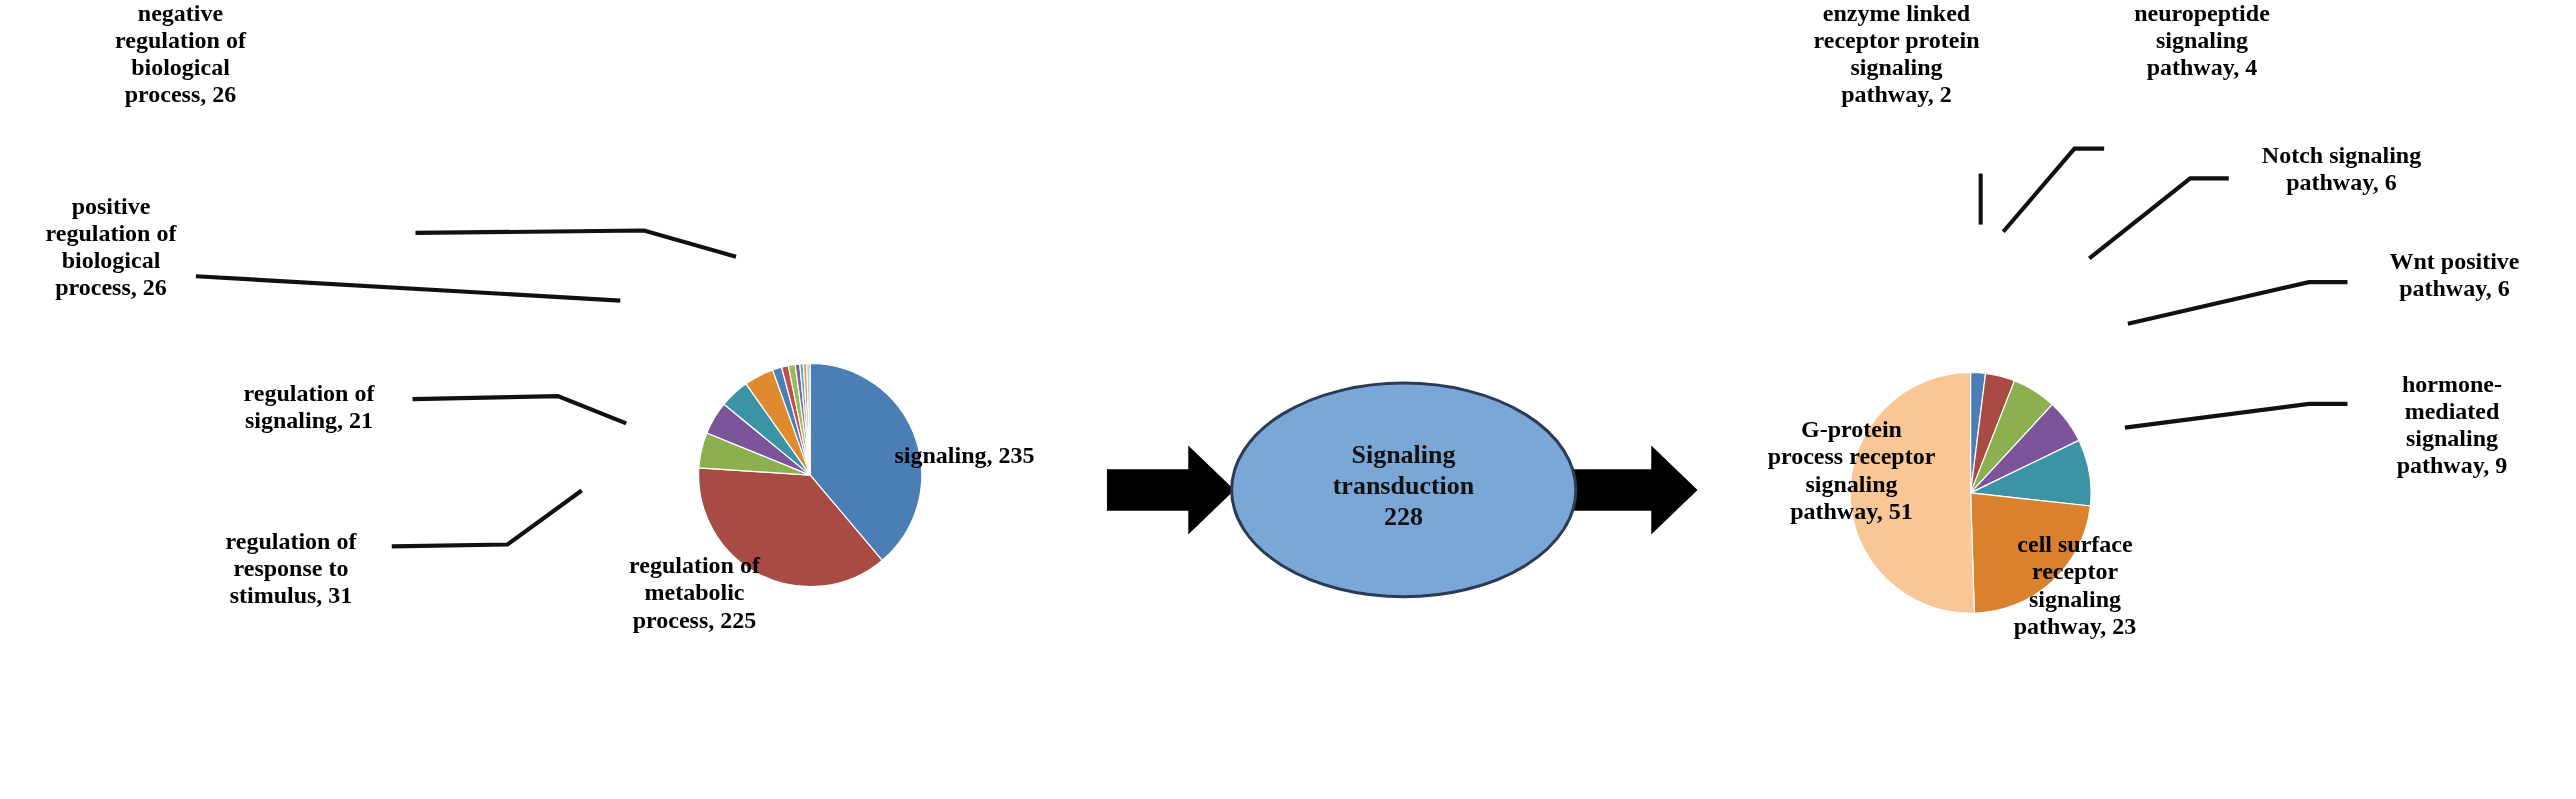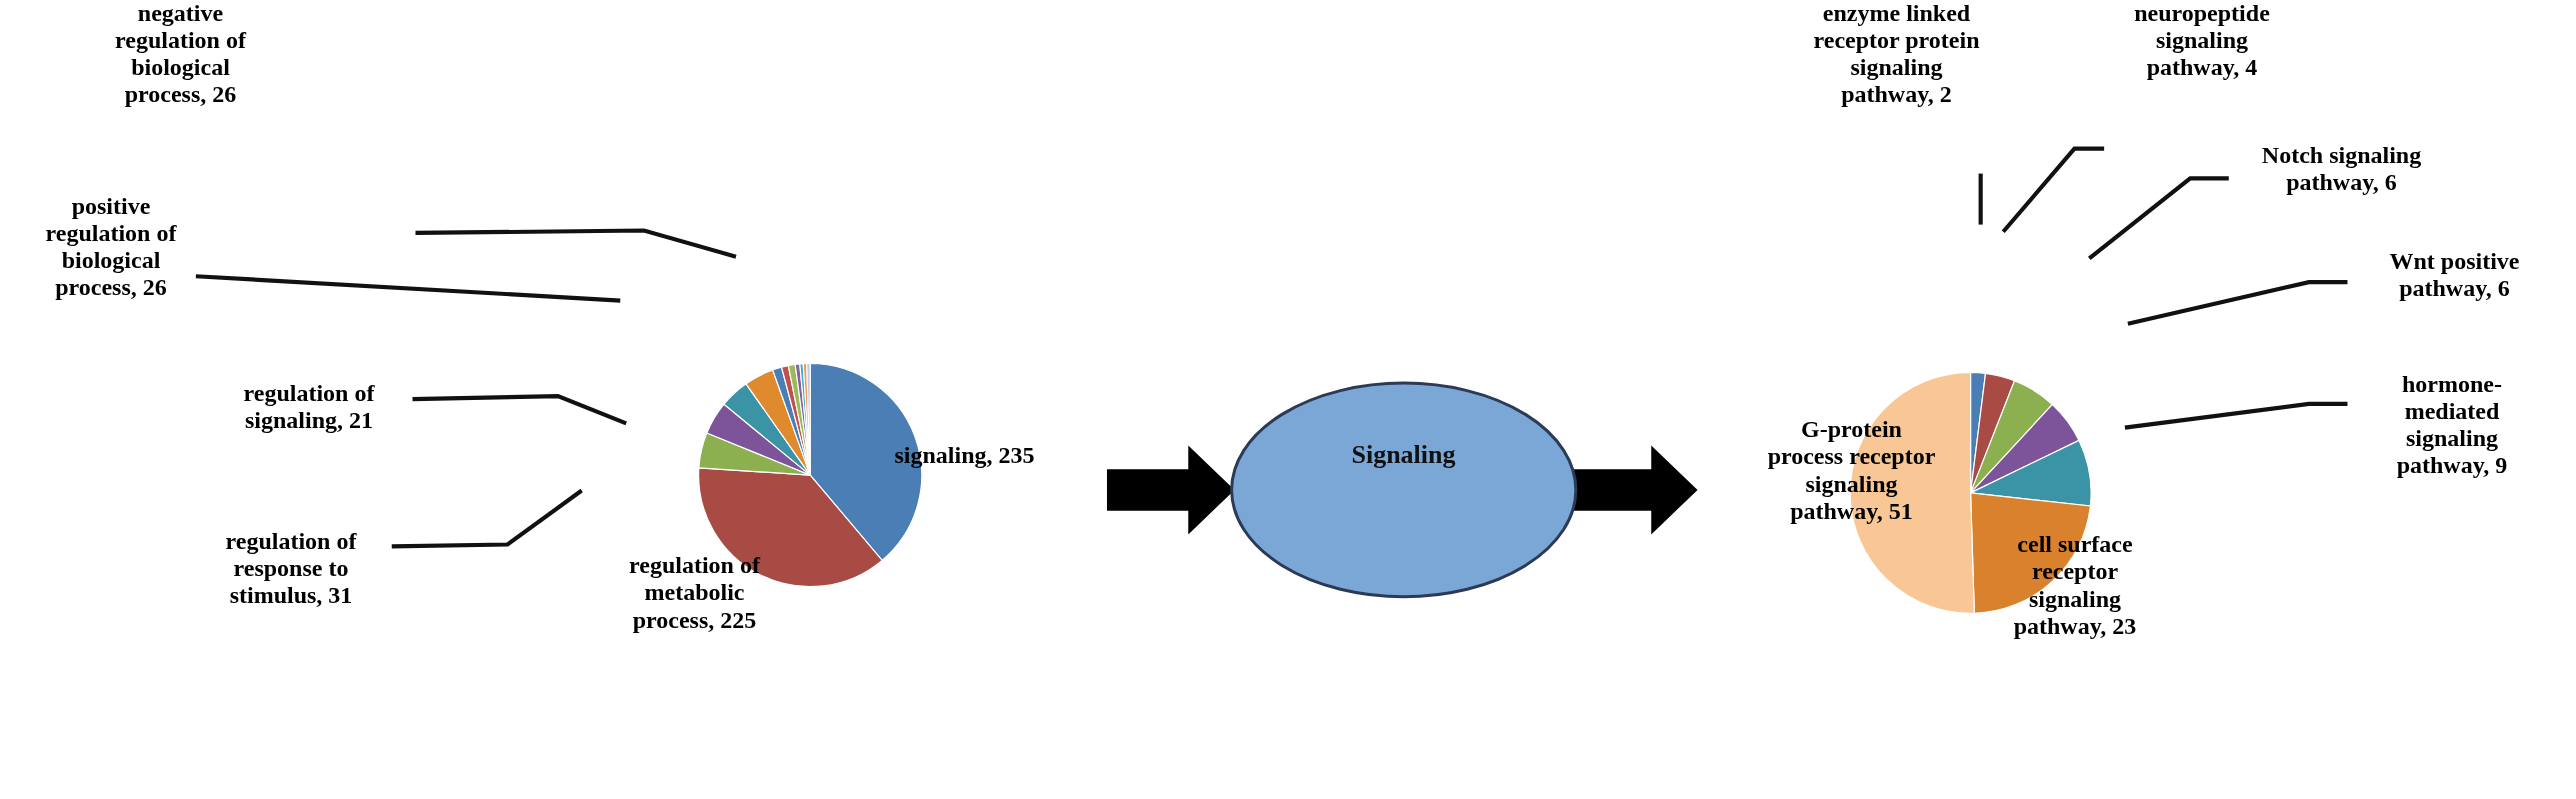--- a/index.html
+++ b/index.html
@@ -63,20 +63,22 @@
     <g fill="#000">
       <path d="M 1865,790 L 2002,790 L 2002,750 L 2080,825 L 2002,900 L 2002,860 L 1865,860 Z"></path>
       <path d="M 2645,790 L 2782,790 L 2782,750 L 2860,825 L 2782,900 L 2782,860 L 2645,860 Z"></path>
     </g>
 
     <ellipse cx="2365" cy="825" rx="290" ry="180" fill="#7BA7D7" stroke="#2B3A55" stroke-width="5"></ellipse>
   </svg>
 
   <div class="ellipse-txt" style="left:1255px;top:439px;width:297px;">
     <div>Signaling</div>
+    <div>transduction</div>
+    <div>228</div>
   </div>
 
   <div class="lbl calloutlbl" style="left:59px;top:0px;width:243px;">
       <div>negative</div>
       <div>regulation of</div>
       <div>biological</div>
       <div>process, 26</div>
     </div>
   <div class="lbl calloutlbl" style="left:10px;top:193px;width:202px;">
       <div>positive</div>

